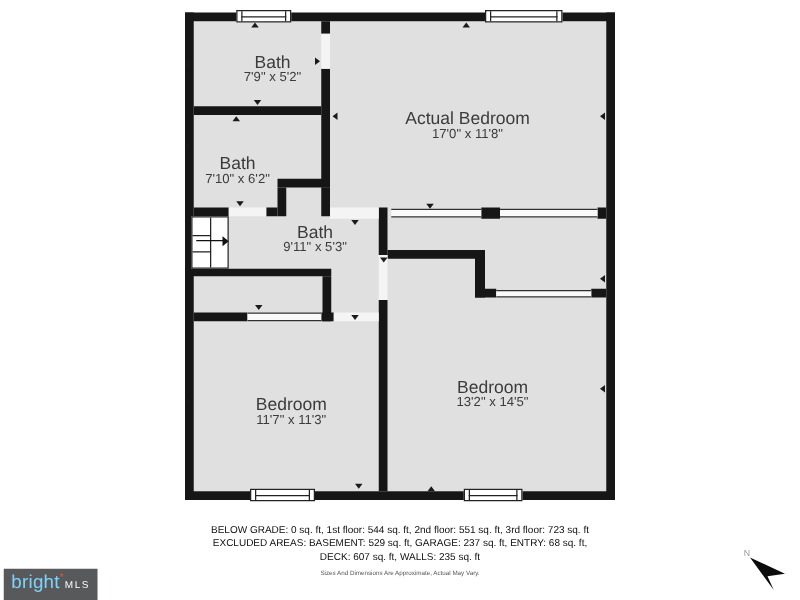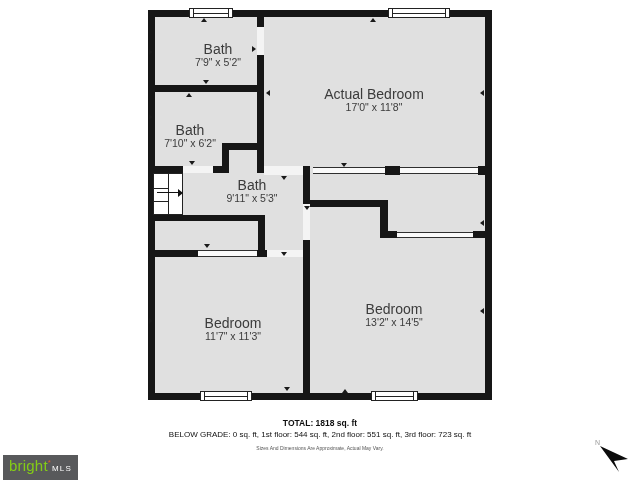--- a/index.html
+++ b/index.html
@@ -36,21 +36,21 @@
   .room-label{position:absolute;transform:translateX(-50%);text-align:center;color:#3b3b3b;white-space:nowrap;}
   .room-name{font-size:14px;line-height:12px;}
   .room-dims{font-size:10.5px;line-height:12px;margin-top:1px;}
   
   .summary{position:absolute;left:0;top:418px;width:640px;text-align:center;color:#0f0f0f;}
   .sum-total{font-size:8.5px;font-weight:bold;line-height:11px;}
   .sum-line{font-size:8px;font-weight:normal;line-height:11px;}
   .sum-disc{font-size:5px;font-weight:normal;color:#555;margin-top:5px;line-height:6px;}
   
   .logo{position:absolute;left:3px;top:455px;width:75px;height:25px;background:#58595b;display:flex;align-items:baseline;justify-content:center;padding-top:3px;box-sizing:border-box;}
-  .logo .brand{color:#84cc16;font-size:15px;line-height:15px;letter-spacing:.2px;}
+  .logo .brand{color:#7dd3fc;font-size:15px;line-height:15px;letter-spacing:.2px;}
   .logo .mark{color:#e2592a;font-size:8px;position:relative;top:-6px;margin:0 1px 0 0;}
   .logo .suffix{color:#fff;font-size:8px;letter-spacing:1.2px;}
   
   .compass{position:absolute;left:593px;top:436px;width:40px;height:38px;}
 </style>
 </head>
 <body>
 
 <div class="floor" style="left:155px;top:17px;width:330px;height:376px"></div>
 
@@ -144,22 +144,23 @@
 <div class="room-label" style="left:233px;top:317px">
   <div class="room-name">Bedroom</div>
   <div class="room-dims">11'7" x 11'3"</div>
 </div>
 <div class="room-label" style="left:394px;top:303px">
   <div class="room-name">Bedroom</div>
   <div class="room-dims">13'2" x 14'5"</div>
 </div>
 
 <div class="summary">
-  <div class="sum-total">TOTAL: 1818 sq. ft</div>
   <div class="sum-line">BELOW GRADE: 0 sq. ft, 1st floor: 544 sq. ft, 2nd floor: 551 sq. ft, 3rd floor: 723 sq. ft</div>
+  <div class="sum-line">EXCLUDED AREAS: BASEMENT: 529 sq. ft, GARAGE: 237 sq. ft, ENTRY: 68 sq. ft,</div>
+  <div class="sum-line">DECK: 607 sq. ft, WALLS: 235 sq. ft</div>
   <div class="sum-disc">Sizes And Dimensions Are Approximate, Actual May Vary.</div>
 </div>
 
 <div class="logo">
   <span class="brand">bright</span>
   <span class="mark">*</span>
   <span class="suffix">MLS</span>
 </div>
 
 <svg class="compass" viewBox="0 0 40 38">

